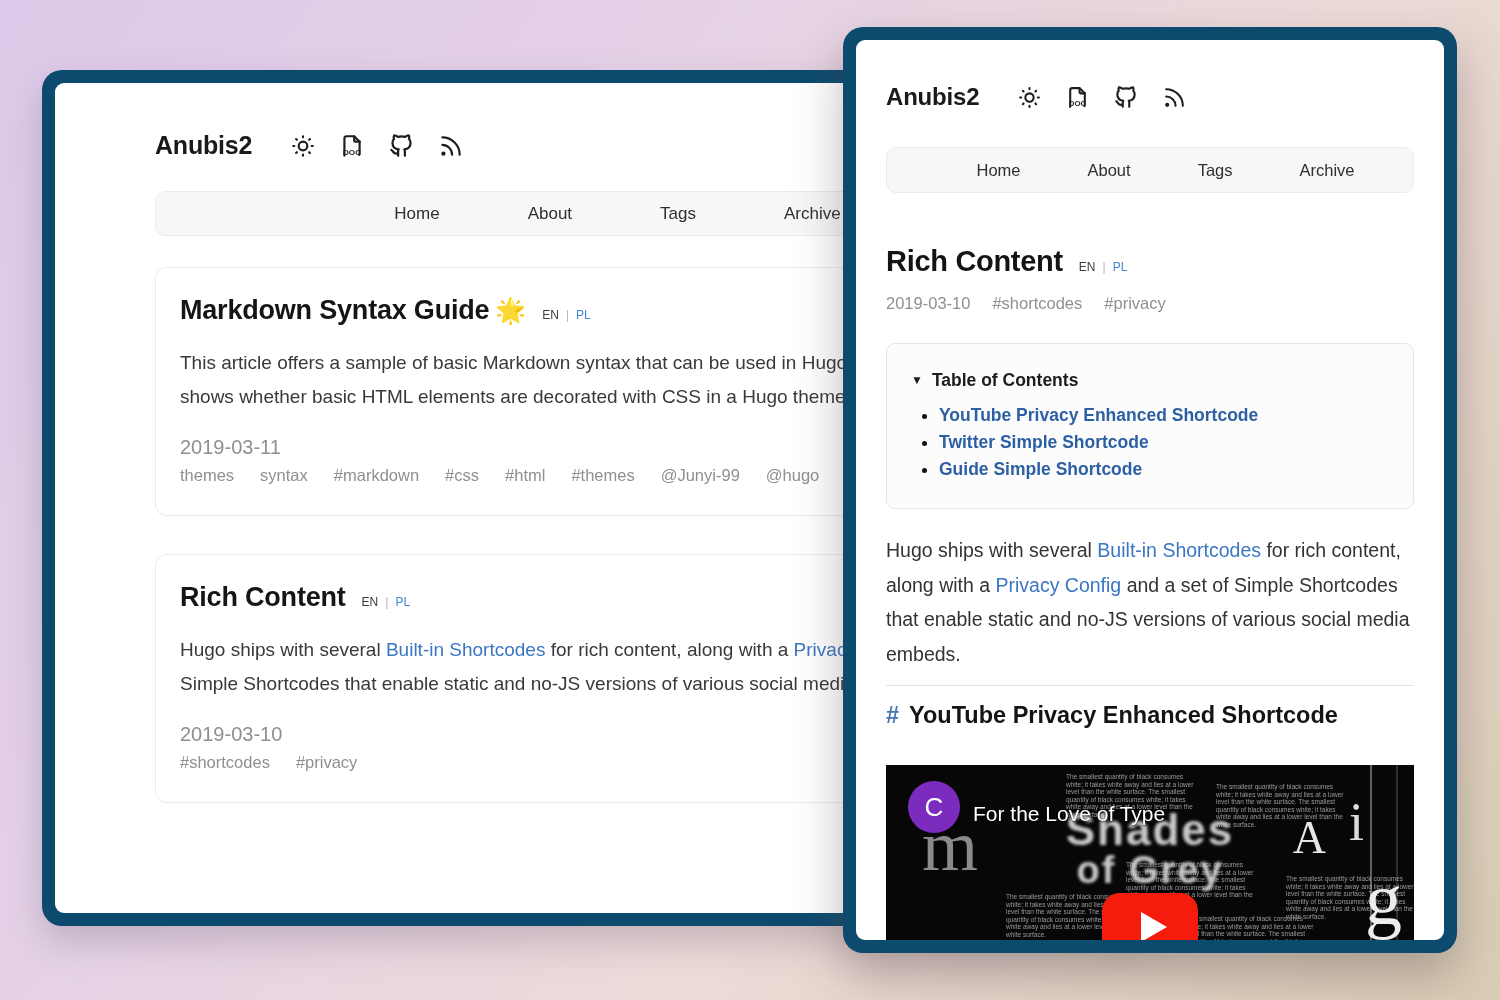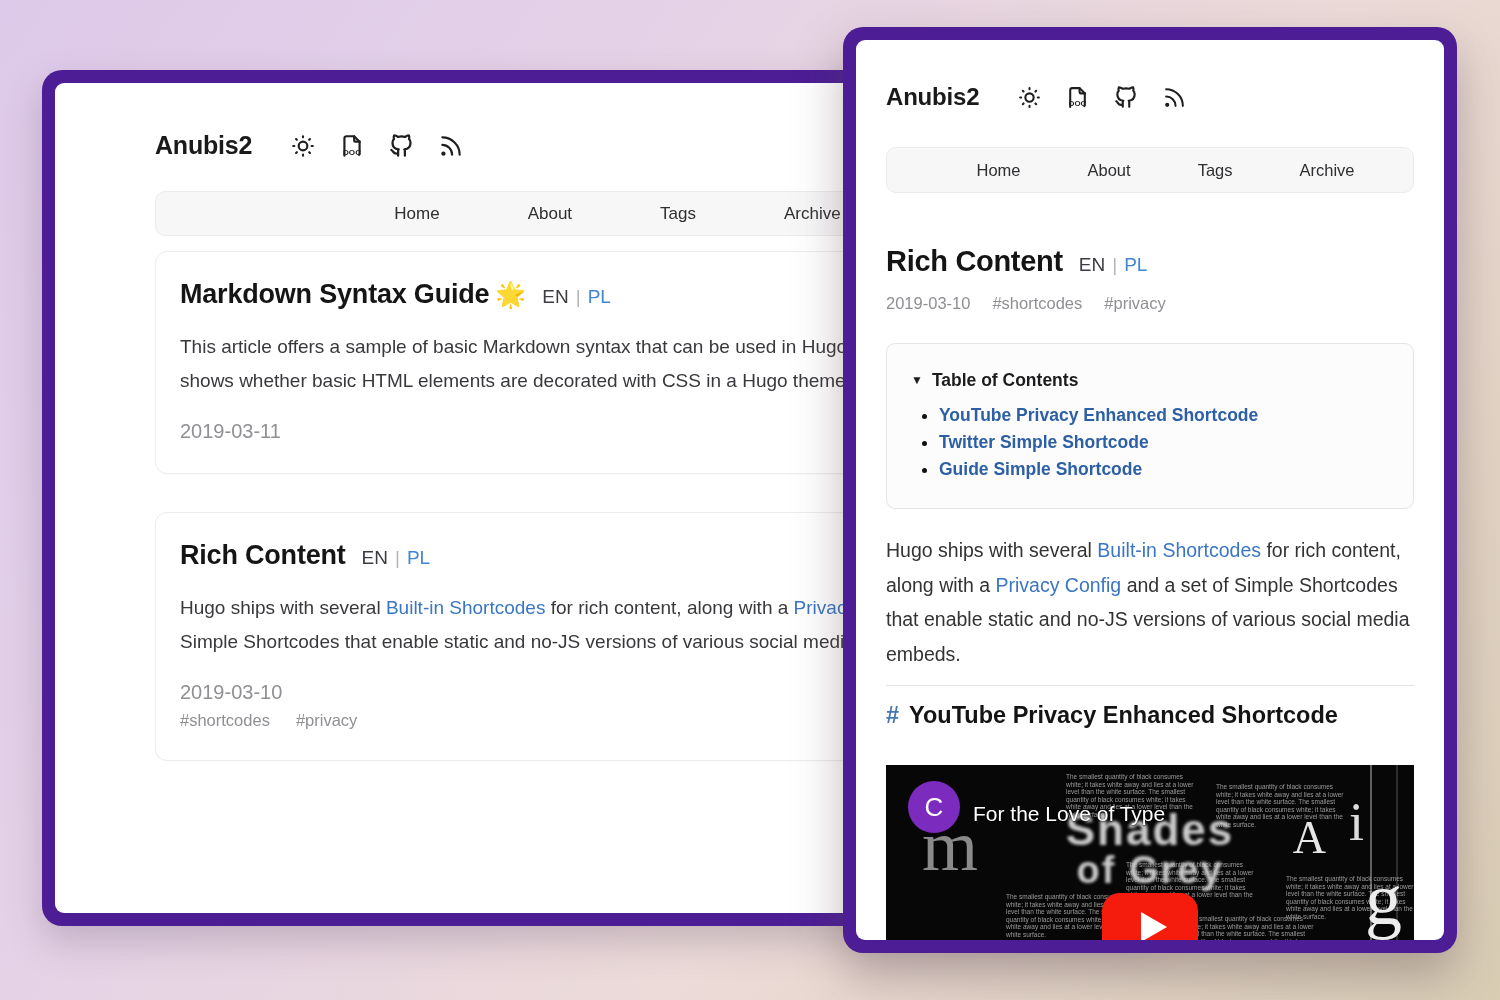--- a/index.html
+++ b/index.html
@@ -2,43 +2,43 @@
 <html><head>
 <meta charset="utf-8">
 <style>
   * { margin:0; padding:0; box-sizing:border-box; }
   html,body { width:1500px; height:1000px; }
   body {
     font-family:"Liberation Sans", sans-serif;
     overflow:hidden; position:relative;
     background:linear-gradient(125deg,#ddc9e9 0%,#e5d2e7 32%,#ecdbd8 62%,#d9cdb4 100%);
   }
-  .window { position:absolute; border-radius:20px; padding:13px; background:#4c1d95; }
+  .window { position:absolute; border-radius:20px; padding:13px; background:#0c4a6e; }
   .win-left  { left:42px; top:70px; width:1120px; height:856px; box-shadow:0 16px 36px rgba(96,78,106,.28); z-index:1; }
   .win-right { left:843px; top:27px; width:614px; height:926px; box-shadow:0 22px 48px rgba(90,70,80,.38); z-index:2; }
   .win-inner { width:100%; height:100%; background:#fff; border-radius:9px; overflow:hidden; position:relative; }
 
   
   .site-row { display:flex; align-items:center; gap:38px; }
   .site-title { font-size:25px; font-weight:700; color:#1a1a1a; letter-spacing:-.2px; }
   .icon-row { display:flex; align-items:center; gap:23px; }
   .icon-row svg { display:block; cursor:pointer; }
   .navbar { background:#f7f7f8; border:1px solid #ebebeb; border-radius:10px;
             display:flex; justify-content:center; align-items:center; }
   .nav-item { font-size:17px; color:#2f2f31; text-decoration:none; cursor:pointer;margin-left:31px; }
 
-  .lang { font-size:19px; white-space:nowrap; }
+  .lang { font-size:12px; white-space:nowrap; }
   .lang-cur { color:#3c3c43; }
   .lang-sep { color:#b5b5ba; padding:0 7px; font-weight:300; }
   .lang-alt { color:#4285d0; cursor:pointer; }
 
   
   .content-l { padding:48px 100px 0; }
   .navbar-l { margin-top:31px; height:45px; gap:57px; }
-  .post-card { margin-top:15px; border:1px solid #ececee; border-radius:12px;
+  .post-card { margin-top:31px; border:1px solid #ececee; border-radius:12px;
                padding:27px 24px 30px; background:#fff; box-shadow:0 1px 2px rgba(0,0,0,.02); }
   .post-card + .post-card { margin-top:38px; }
   .card-head { display:flex; align-items:baseline; gap:16px; }
   .card-title { font-size:27px; font-weight:700; color:#151515; letter-spacing:-.2px; cursor:pointer; }
   .card-title .emoji { font-size:25px; margin-left:6px; color:#f5b301; }
   .summary { margin-top:20px; font-size:19px; line-height:34px; color:#39393d; max-width:852px; }
   .summary a, .body-link { color:#3a76c4; text-decoration:none; cursor:pointer; }
   .card-date { margin-top:22px; font-size:20px; color:#8f8f94; }
   .card-tags { margin-top:7px; display:flex; gap:26px; font-size:16.5px; color:#8f8f94; flex-wrap:wrap; }
   .tag { cursor:pointer; }
@@ -137,20 +137,31 @@
           <a class="nav-item">Archive</a>
         </nav>
 
       <article class="post-card">
         <div class="card-head">
           <h2 class="card-title"><span>Markdown Syntax Guide</span><span class="emoji">🌟</span></h2>
           <span class="lang"><span class="lang-cur">EN</span><span class="lang-sep">|</span><span class="lang-alt">PL</span></span>
         </div>
         <p class="summary">This article offers a sample of basic Markdown syntax that can be used in Hugo content files, also it shows whether basic HTML elements are decorated with CSS in a Hugo theme.</p>
         <div class="card-date">2019-03-11</div>
+        <div class="card-tags">
+
+        <span class="tag">themes</span>
+            <span class="tag">syntax</span>
+            <span class="tag">#markdown</span>
+            <span class="tag">#css</span>
+            <span class="tag">#html</span>
+            <span class="tag">#themes</span>
+            <span class="tag">@Junyi-99</span>
+            <span class="tag">@hugo</span>
+          </div>
       </article>
 
       <article class="post-card">
         <div class="card-head">
           <h2 class="card-title">Rich Content</h2>
           <span class="lang"><span class="lang-cur">EN</span><span class="lang-sep">|</span><span class="lang-alt">PL</span></span>
         </div>
         <p class="summary"><span>Hugo ships with several </span><a class="body-link">Built-in Shortcodes</a><span> for rich content, along with a </span><a class="body-link">Privacy Config</a><span> and a set of Simple Shortcodes that enable static and no-JS versions of various social media embeds.</span></p>
         <div class="card-date">2019-03-10</div>
         <div class="card-tags">

